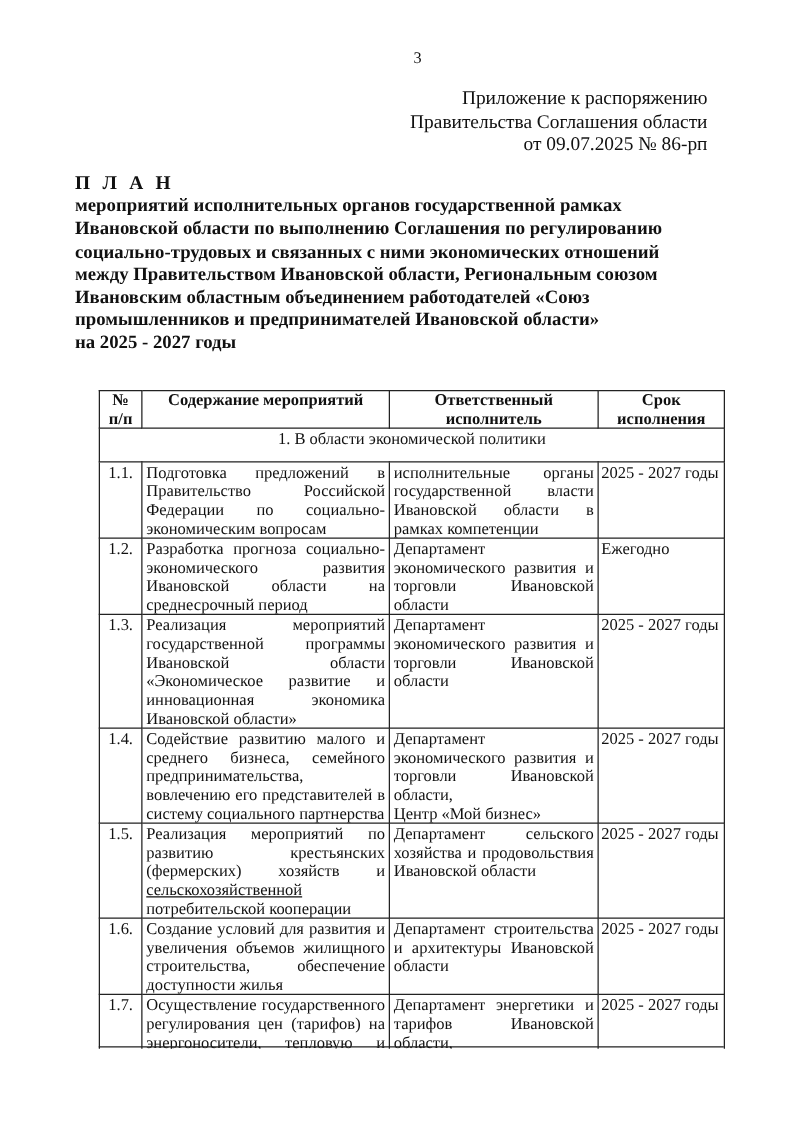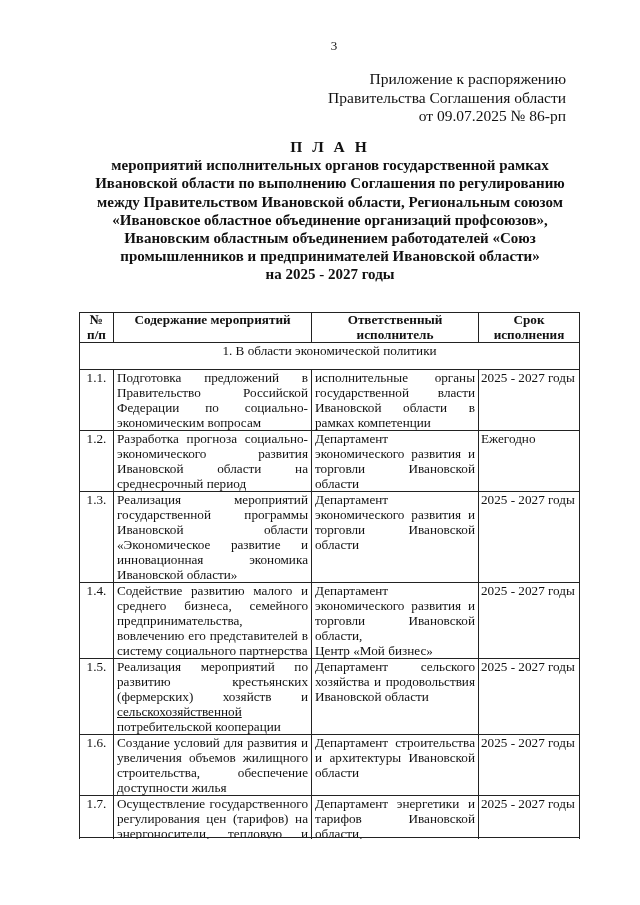--- a/index.html
+++ b/index.html
@@ -12,21 +12,21 @@
     text-align: center; font-size: 13px; line-height: 14px;
     padding-left: 28px; box-sizing: border-box;
   }
   .appendix {
     position: absolute; right: 74px; top: 70px;
     text-align: right; font-size: 15.5px; line-height: 18.5px;
   }
   .appendix div { white-space: nowrap; }
   .title-block {
     position: absolute; left: 60px; width: 540px; top: 138px;
-    text-align: center; font-weight: bold; font-size: 15px; line-height: 18.2px;
+    font-weight: bold; font-size: 15px; line-height: 18.2px;
   }
   .title-block .plan { letter-spacing: 3px; font-size: 15.5px; }
   .title-block div { white-space: nowrap; }
 
   table.plan-table {
     position: absolute; left: 79px; top: 312px; width: 500px;
     border-collapse: collapse; table-layout: fixed;
     font-size: 13.2px; line-height: 15px;
   }
   .plan-table td, .plan-table th {
@@ -68,22 +68,22 @@
 <div class="appendix">
   <div>Приложение к распоряжению</div>
   <div>Правительства Соглашения области</div>
   <div>от 09.07.2025 № 86-рп</div>
 </div>
 
 <div class="title-block">
   <div class="plan">П Л А Н</div>
   <div>мероприятий исполнительных органов государственной рамках</div>
   <div>Ивановской области по выполнению Соглашения по регулированию</div>
+  <div>социально-трудовых и связанных с ними экономических отношений</div>
   <div>между Правительством Ивановской области, Региональным союзом</div>
-  <div>«Ивановское областное объединение организаций профсоюзов»,</div>
   <div>Ивановским областным объединением работодателей «Союз</div>
   <div>промышленников и предпринимателей Ивановской области»</div>
   <div>на 2025 - 2027 годы</div>
 </div>
 
 <div class="table-clip">
 <table class="plan-table">
   <colgroup>
         <col class="c1">
         <col class="c2">

